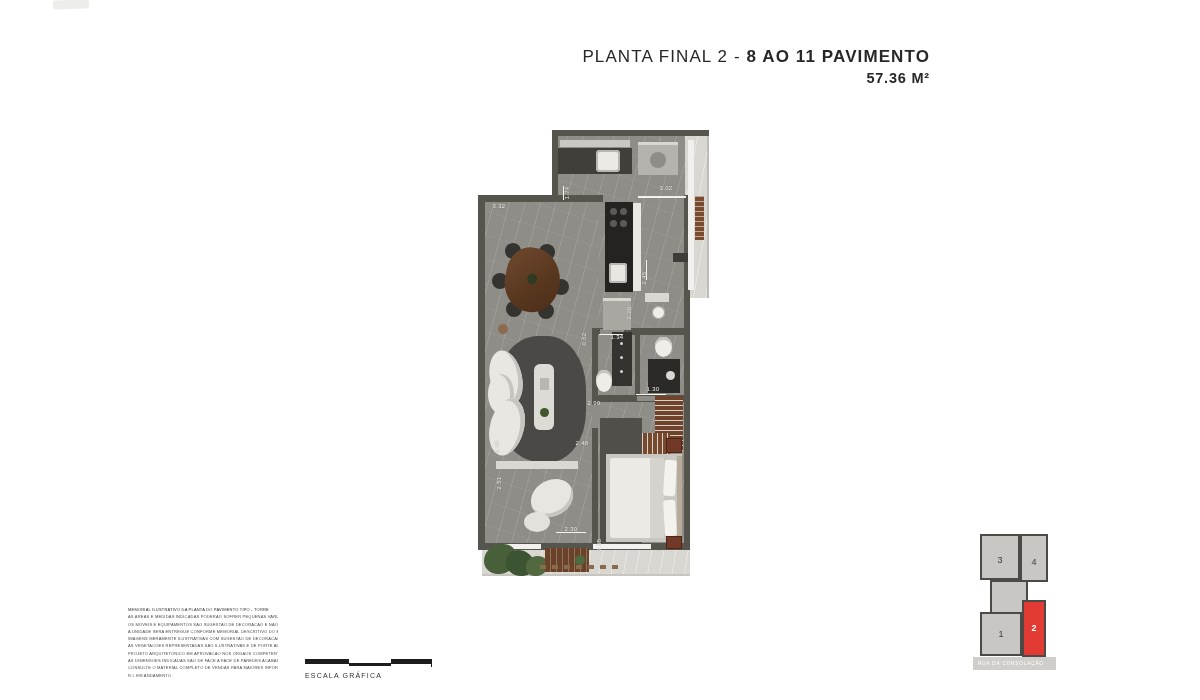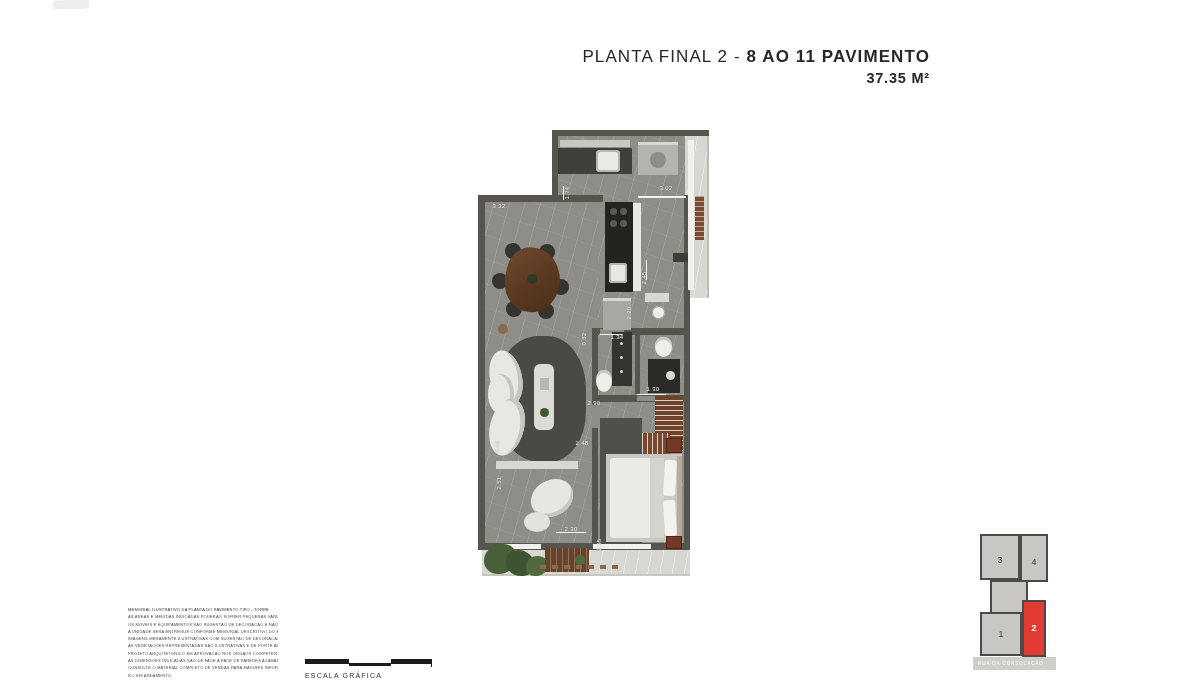--- a/index.html
+++ b/index.html
@@ -56,21 +56,21 @@
 <body>
 
 <div class="page">
 
   <div class="smudge"></div>
 
   <div class="title-block">
     <div class="title-line1">
       <span>PLANTA FINAL 2 - </span><span class="em">8 AO 11 PAVIMENTO</span>
     </div>
-    <div class="title-area">37.35 M²</div>
+    <div class="title-area">57.36 M²</div>
   </div>
 
   <div class="plan">
 
     <div class="floor" style="left:74px;top:27px;width:133px;height:67px;"></div>
     <div class="floor" style="left:120px;top:92px;width:92px;height:135px;"></div>
     <div class="floor" style="left:2px;top:87px;width:118px;height:353px;"></div>
     <div class="floor" style="left:120px;top:227px;width:92px;height:213px;"></div>
     <div class="floor-light" style="left:207px;top:27px;width:24px;height:163px;border-right:2px solid #bdbbb6;"></div>
     <div class="floor-light" style="left:4px;top:435px;width:208px;height:33px;border-bottom:2px solid #c8c6c1;"></div>

